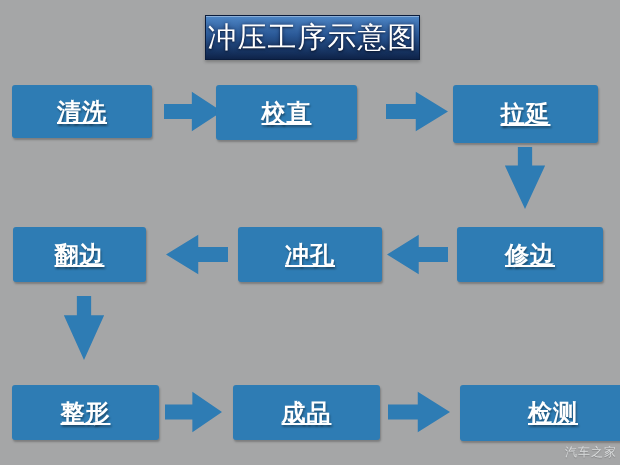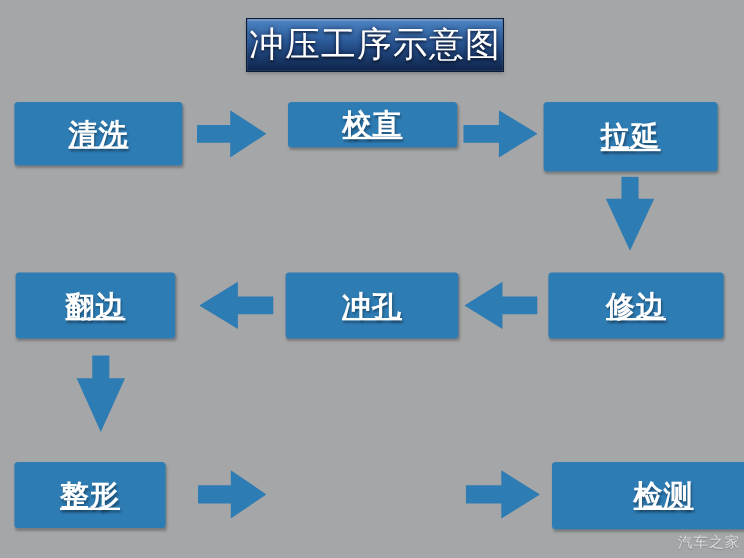--- a/index.html
+++ b/index.html
@@ -82,21 +82,21 @@
 <div id="stage">
 
   <div class="title-banner">
     <span>冲压工序示意图</span>
   </div>
 
   <div class="box" style="left:12px;top:85px;width:140px;height:53px">
     <span class="box-label">清洗</span>
   </div>
   <div class="arrow right" style="left:164px;top:91px;width:58px;height:41px"></div>
-  <div class="box" style="left:240px;top:85px;width:141px;height:38px">
+  <div class="box" style="left:216px;top:85px;width:141px;height:55px">
     <span class="box-label">校直</span>
   </div>
   <div class="arrow right" style="left:386px;top:91px;width:62px;height:41px"></div>
   <div class="box" style="left:453px;top:85px;width:145px;height:58px">
     <span class="box-label">拉延</span>
   </div>
 
   <div class="arrow down" style="left:504px;top:147px;width:42px;height:62px"></div>
 
   <div class="box" style="left:13px;top:227px;width:133px;height:55px">
@@ -106,24 +106,27 @@
   <div class="box" style="left:238px;top:227px;width:144px;height:55px">
     <span class="box-label">冲孔</span>
   </div>
   <div class="arrow left" style="left:387px;top:234px;width:61px;height:41px"></div>
   <div class="box" style="left:457px;top:227px;width:146px;height:55px">
     <span class="box-label">修边</span>
   </div>
 
   <div class="arrow down" style="left:63px;top:296px;width:42px;height:64px"></div>
 
-  <div class="box" style="left:12px;top:385px;width:126px;height:55px">
+  <div class="box" style="left:12px;top:385px;width:147px;height:55px">
     <span class="box-label">整形</span>
   </div>
   <div class="arrow right" style="left:165px;top:391px;width:57px;height:42px"></div>
+  <div class="box" style="left:233px;top:385px;width:147px;height:55px">
+    <span class="box-label">成品</span>
+  </div>
   <div class="arrow right" style="left:388px;top:391px;width:62px;height:42px"></div>
   <div class="box" style="left:460px;top:385px;width:186px;height:56px">
     <span class="box-label">检测</span>
   </div>
 
   <div class="watermark">汽车之家</div>
 
 </div>
 
 </body></html>

